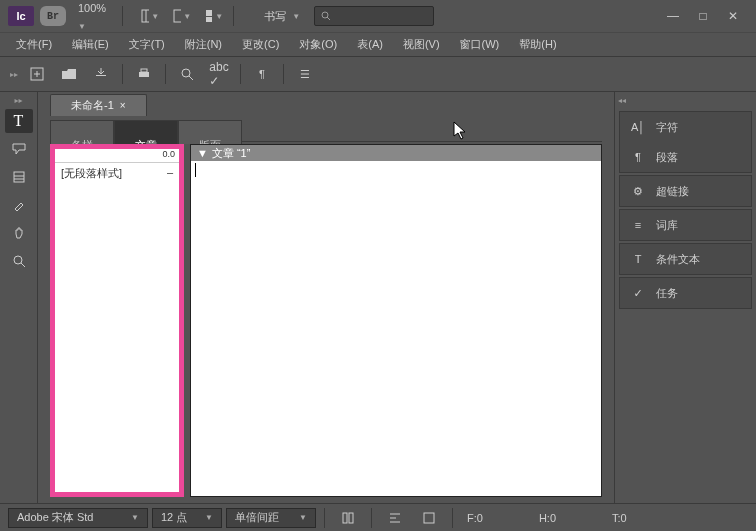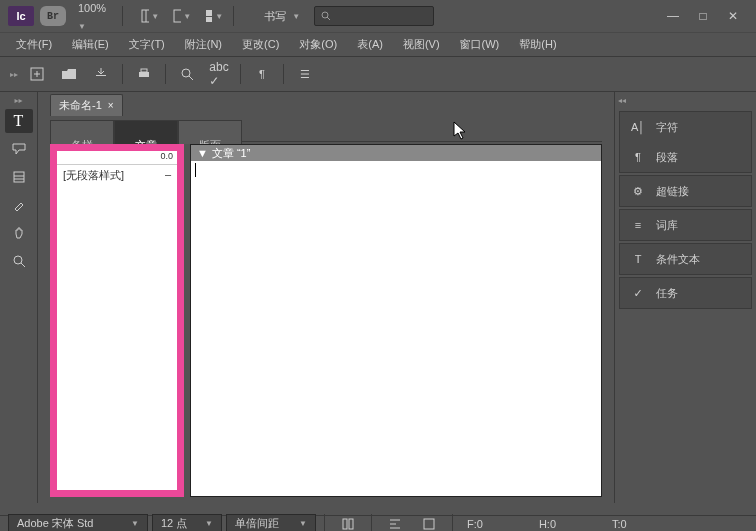--- a/index.html
+++ b/index.html
@@ -29,45 +29,45 @@
 .collapse-dots { width:12px; display:flex; align-items:center; justify-content:center; color:#999; font-size:8px; }
 
 
 .main { display:flex; height:calc(531px - 32px - 24px - 36px - 28px); }
 .left-tools { width:38px; background:#535353; border-right:1px solid #3a3a3a; display:flex; flex-direction:column; align-items:center; padding-top:4px; gap:4px; }
 .ltool { width:28px; height:24px; display:flex; align-items:center; justify-content:center; color:#ccc; border-radius:2px; }
 .ltool.active { background:#333; color:#fff; }
 
 .center { flex:1; display:flex; flex-direction:column; background:#535353; }
 .doc-tabs { height:24px; display:flex; align-items:flex-end; padding-left:12px; background:#535353; }
-.doc-tab { height:22px; background:#6a6a6a; border:1px solid #3a3a3a; border-bottom:none; padding:2px 8px; display:flex; align-items:center; gap:6px; color:#eee; border-radius:2px 2px 0 0; }
+.doc-tab { height:22px; background:#6a6a6a; border:1px solid #3a3a3a; border-bottom:none; padding:2px 20px; display:flex; align-items:center; gap:6px; color:#eee; border-radius:2px 2px 0 0; }
 .doc-close { font-size:10px; }
 
 .view-tabs { height:22px; display:flex; background:#535353; margin-top:4px; border-bottom:1px solid #3a3a3a; margin-left:12px; margin-right:12px;}
 .view-tab { padding:17px 20px; background:#5a5a5a; border:1px solid #3a3a3a; border-bottom:none; color:#ccc; }
 .view-tab.active { background:#333; color:#fff; }
 
 .workspace { flex:1; display:flex; gap:6px; padding:0 12px 6px 12px; background:#535353; margin-top:2px; }
-.styles-panel { width:134px; background:#fff; border:7px solid #ec4899; display:flex; flex-direction:column; }
+.styles-panel { width:134px; background:#fff; border:5px solid #ec4899; display:flex; flex-direction:column; }
 .styles-header { height:14px; background:#fff; border-bottom:1px solid #ccc; text-align:right; padding:0 4px; color:#333; font-size:9px; }
 .style-row { padding:3px 6px; color:#333; font-size:11px; display:flex; justify-content:space-between; }
 .article-panel { flex:1; background:#fff; border:1px solid #222; display:flex; flex-direction:column; }
 .article-header { height:16px; background:#888; color:#fff; padding:1px 6px; font-size:11px; display:flex; align-items:center; gap:4px; }
 .article-body { flex:1; background:#fff; position:relative; }
 .text-cursor { position:absolute; left:4px; top:2px; width:1px; height:14px; background:#000; animation:blink 1s infinite; }
 @keyframes blink { 50% { opacity:0; } }
 
 .right-panels { width:142px; background:#535353; border-left:1px solid #3a3a3a; padding-top:4px; }
 .rp-collapse { width:14px; text-align:center; color:#999; font-size:8px; padding-bottom:4px; }
 .panel-group { border-top:1px solid #3a3a3a; border:1px solid #3a3a3a; margin:2px 4px; background:#4a4a4a; }
 .panel-item { height:30px; display:flex; align-items:center; gap:10px; padding:0 10px; color:#d0d0d0; }
 .panel-icon { width:16px; text-align:center; }
 
 
-.statusbar { height:16px; background:#535353; border-top:1px solid #3a3a3a; display:flex; align-items:center; padding:0 8px; gap:4px; position:absolute; bottom:0; left:0; right:0;}
+.statusbar { height:28px; background:#535353; border-top:1px solid #3a3a3a; display:flex; align-items:center; padding:0 8px; gap:4px; position:absolute; bottom:0; left:0; right:0;}
 .status-dd { display:flex; align-items:center; gap:6px; background:#424242; border:1px solid #2a2a2a; padding:2px 8px; height:20px; }
 .status-field { display:flex; align-items:flex-start; gap:4px; padding:0 6px; }
 
 svg { display:block; }
 
 
 .cursor-overlay { position:absolute; left:453px; top:121px; pointer-events:none; }
 </style>
 </head>
 <body>

